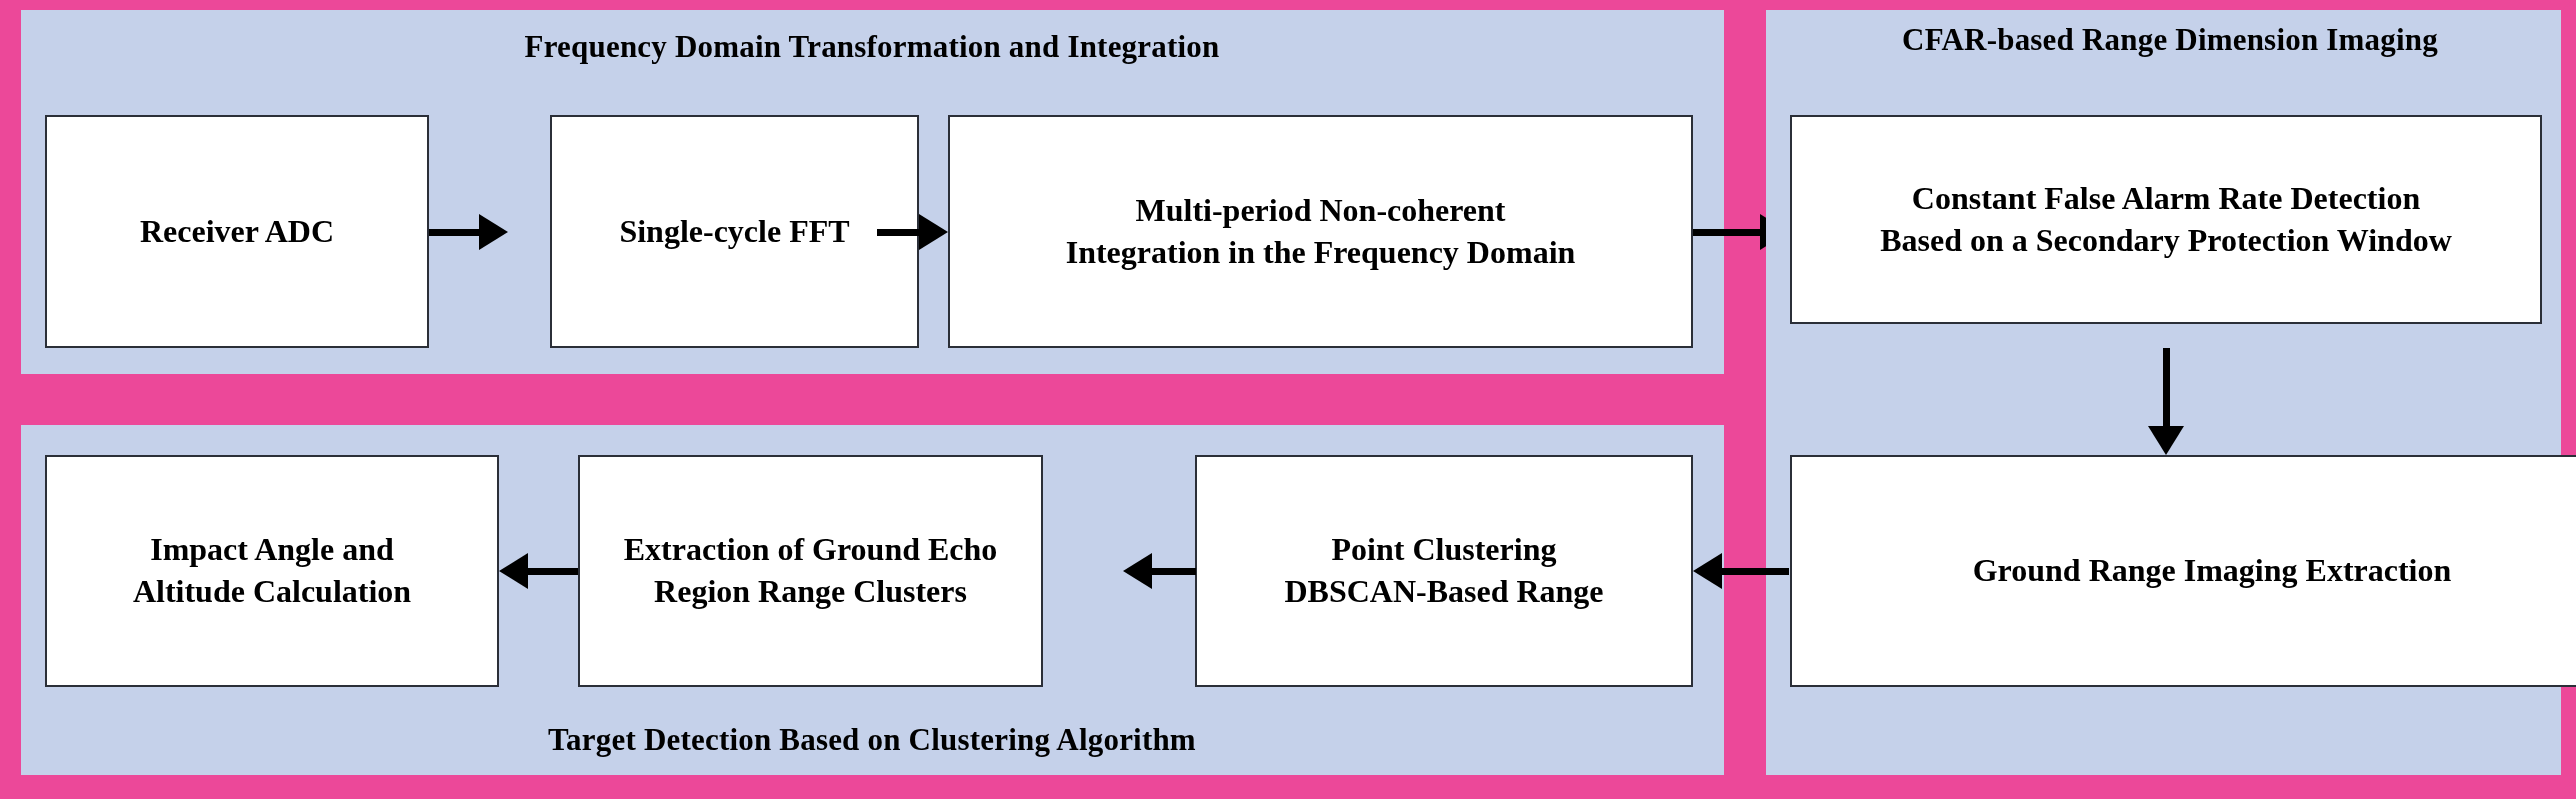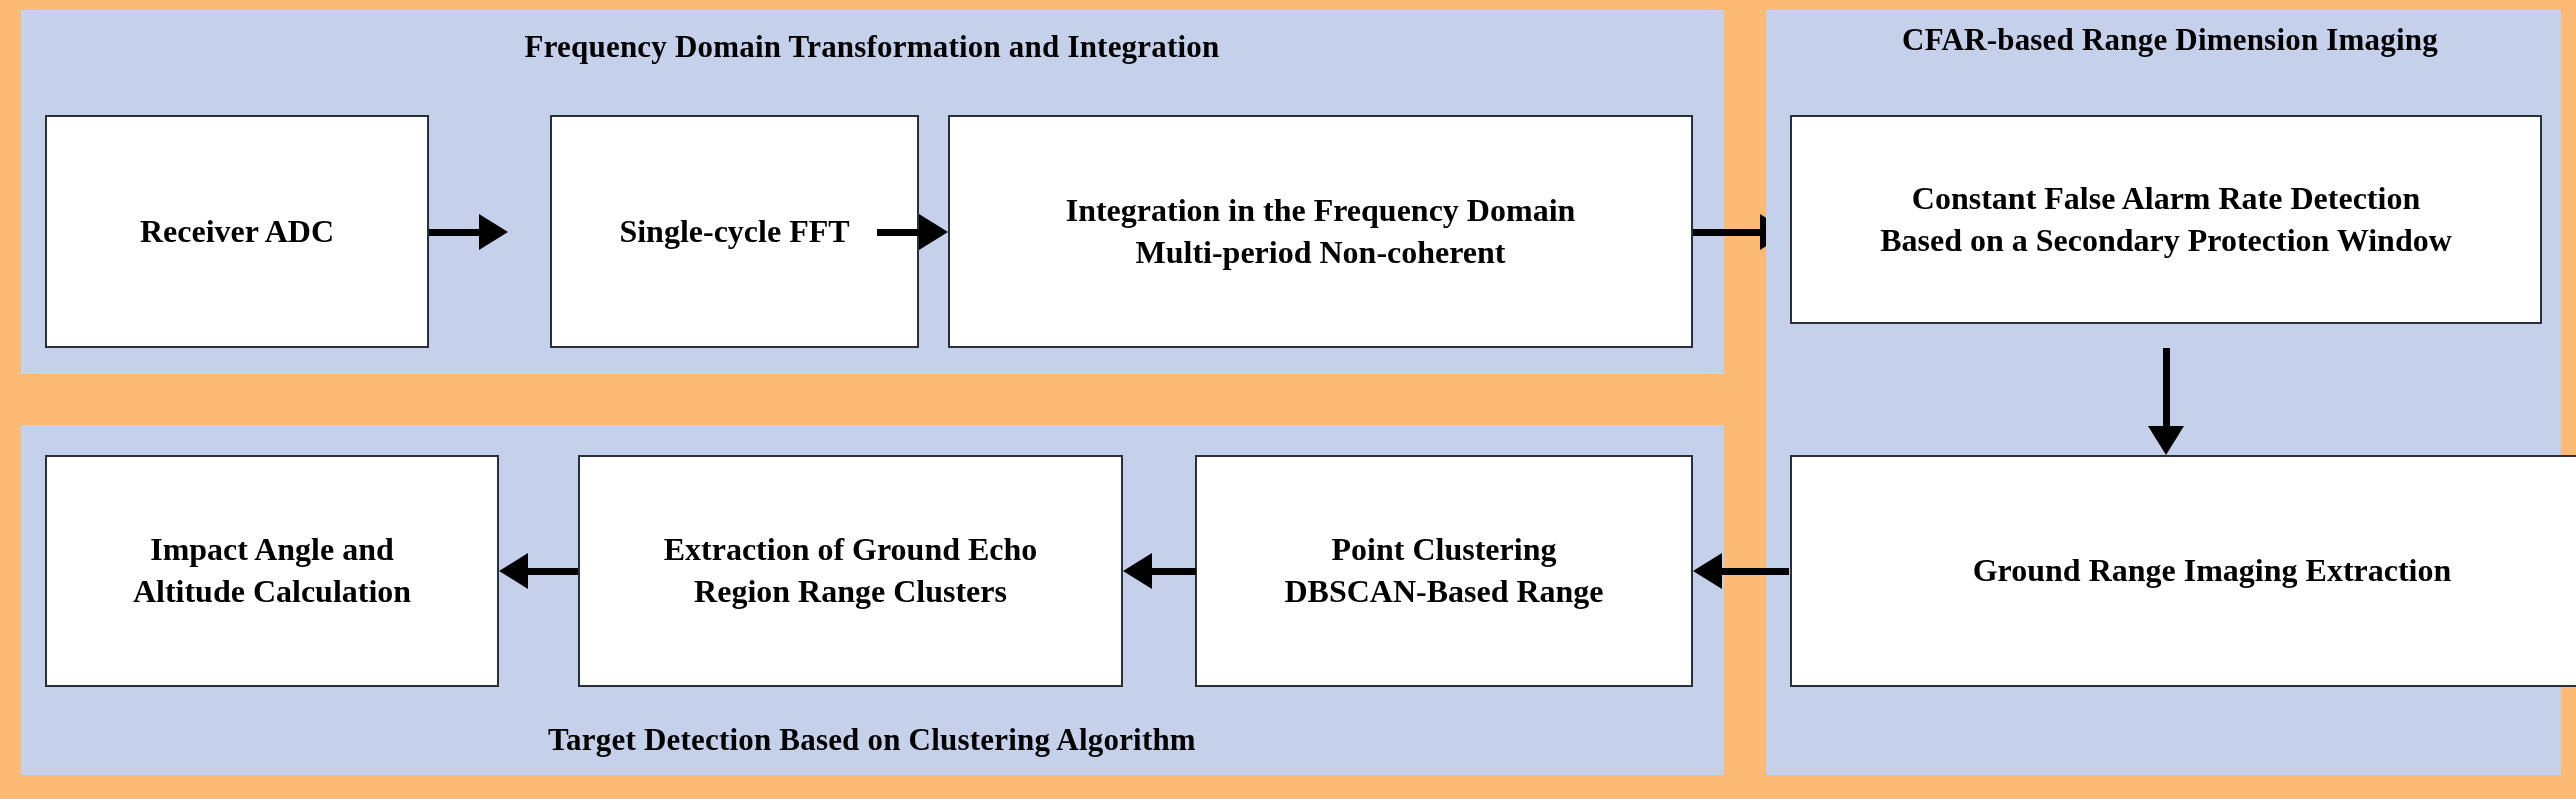--- a/index.html
+++ b/index.html
@@ -7,21 +7,21 @@
     padding: 0;
     background: #ffffff;
   }
   body {
     font-family: "Liberation Serif", "DejaVu Serif", serif;
   }
   #canvas {
     position: relative;
     width: 2576px;
     height: 799px;
-    background: #fdba74;
+    background: #ec4899;
     overflow: hidden;
   }
   .panel {
     position: absolute;
     background: #c5d1ea;
     box-sizing: border-box;
   }
   .panel-title {
     position: absolute;
     left: 0;
@@ -120,22 +120,22 @@
   <div class="node" style="left:45px; top:115px; width:384px; height:233px;">
     <span>Receiver ADC</span>
   </div>
 
   <div class="node" style="left:508px; top:115px; width:369px; height:233px;margin-left:42px;">
     <span>Single-cycle FFT</span>
   </div>
 
   <div class="node" style="left:948px; top:115px; width:745px; height:233px;">
     <span>
+      <span>Multi-period Non-coherent</span>
       <span>Integration in the Frequency Domain</span>
-      <span>Multi-period Non-coherent</span>
     </span>
   </div>
 
   <div class="arrow-h" style="left:429px; top:232px; width:79px;">
     <div class="shaft" style="left:0; right:25.6px;"></div>
     <div class="head-r"></div>
   </div>
 
   <div class="arrow-h" style="left:877px; top:232px; width:71px;">
     <div class="shaft" style="left:0; right:25.6px;"></div>
@@ -171,21 +171,21 @@
     <div class="panel-title" style="top:297px;">Target Detection  Based on Clustering Algorithm</div>
   </div>
 
   <div class="node" style="left:45px; top:455px; width:454px; height:232px;">
     <span>
       <span>Impact Angle and</span>
       <span>Altitude Calculation</span>
     </span>
   </div>
 
-  <div class="node" style="left:578px; top:455px; width:545px; height:232px;">
+  <div class="node" style="left:578px; top:455px; width:465px; height:232px;">
     <span>
       <span>Extraction of Ground Echo</span>
       <span>Region Range Clusters</span>
     </span>
   </div>
 
   <div class="node" style="left:1195px; top:455px; width:498px; height:232px;">
     <span>
       <span>Point Clustering</span>
       <span>DBSCAN-Based Range</span>

